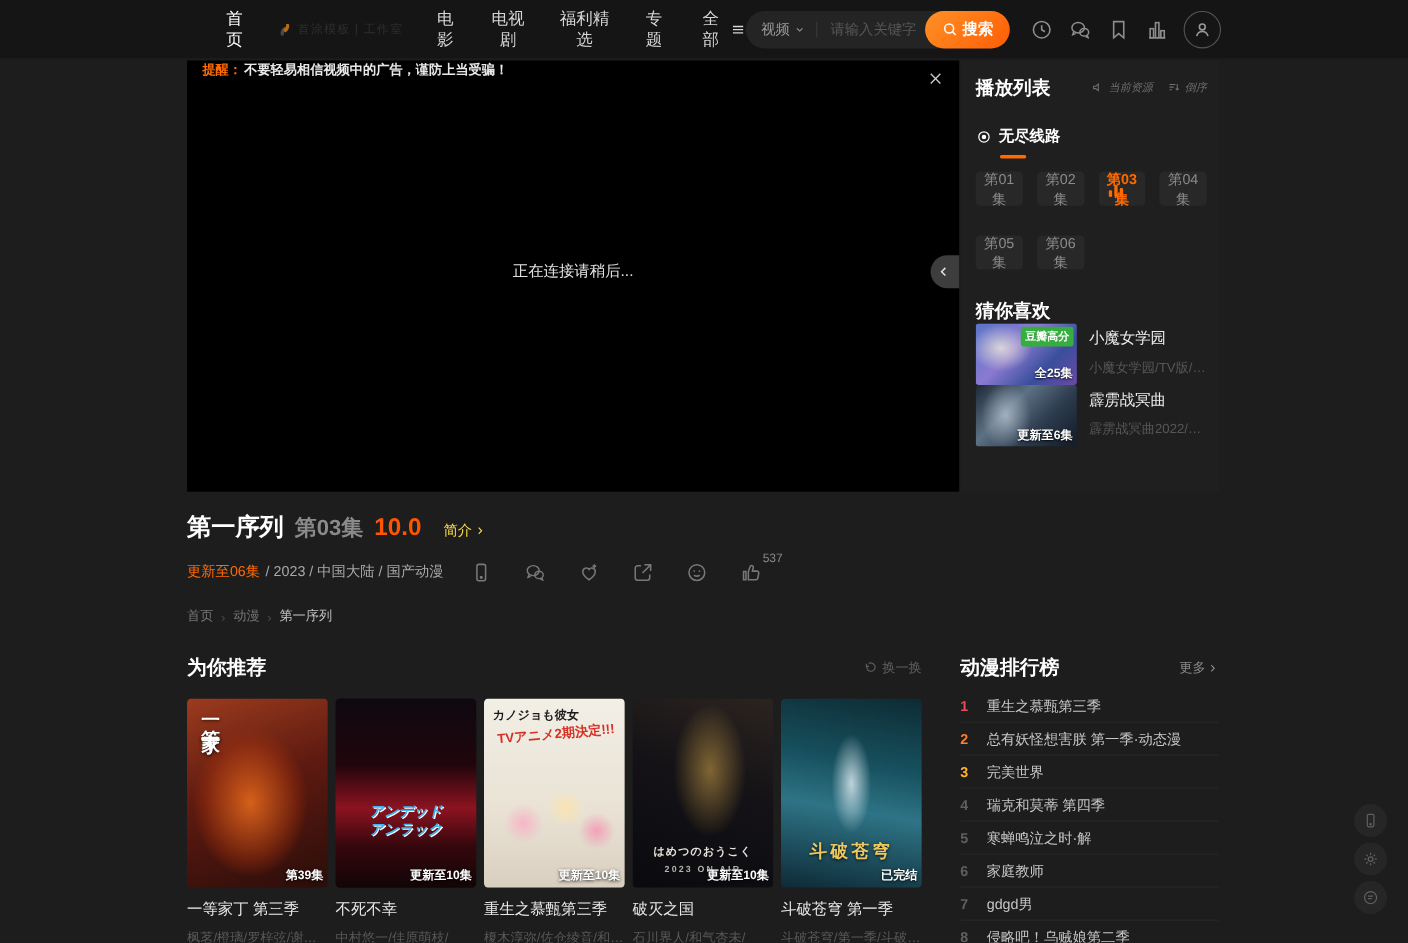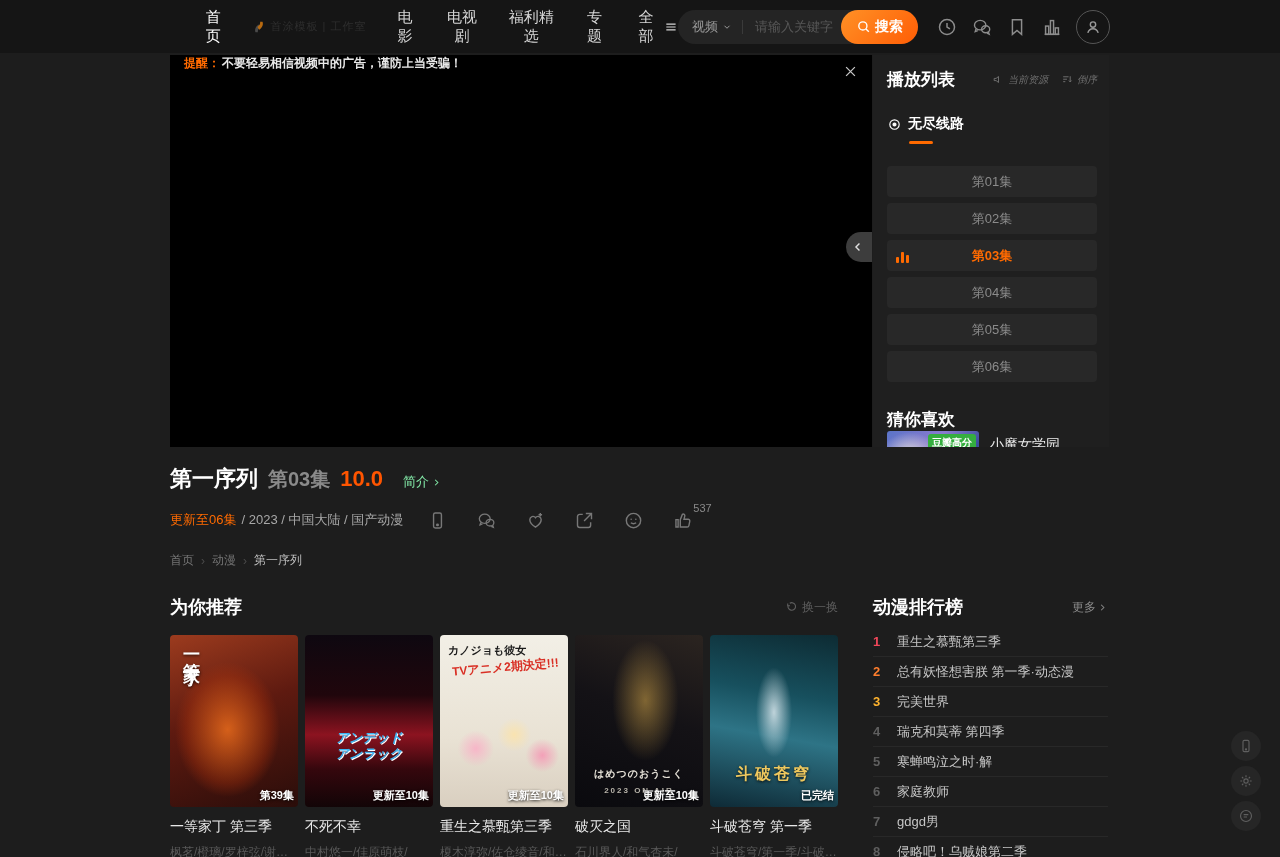--- a/index.html
+++ b/index.html
@@ -44,21 +44,21 @@
                 border-radius:15px 0 0 15px;display:flex;align-items:center;justify-content:center;padding-left:4px;}
 
   .sidebar{width:236px;height:392px;margin-left:1px;background:#1f1f1f;padding:13px 12px 0 14px;overflow:hidden;flex:none;}
   .side-head{display:flex;align-items:center;}
   .side-title{margin:0;font-size:17px;font-weight:bold;color:#fff;}
   .side-actions{margin-left:auto;display:flex;gap:13px;}
   .side-action{display:flex;align-items:center;gap:3px;background:none;border:none;color:#6f6f6f;font-size:10px;padding:0;font-style:italic;}
   .line-tab{margin-top:24px;}
   .line-tab-inner{display:flex;align-items:center;gap:6px;color:#fff;font-size:14px;font-weight:bold;}
   .tab-underline{display:block;width:24px;height:3px;border-radius:2px;background:#ff6a00;margin:8px 0 0 22px;}
-  .ep-grid{margin-top:22px;display:grid;grid-template-columns:1fr;gap:6px 13px;}
+  .ep-grid{margin-top:12px;display:grid;grid-template-columns:1fr 1fr 1fr 1fr;gap:27px 13px;}
   .ep{position:relative;height:31px;background:#282828;border:none;border-radius:4px;color:#8b8b8b;font-size:13px;
       display:flex;align-items:center;justify-content:center;}
   .ep.active{color:#ff6a00;font-weight:bold;}
   .eq{position:absolute;left:9px;bottom:8px;display:flex;align-items:flex-end;gap:2px;}
   .eq i{display:block;width:3px;background:#ff6a00;border-radius:1px;}
   .eq i:nth-child(1){height:6px;}.eq i:nth-child(2){height:11px;}.eq i:nth-child(3){height:8px;}
   .guess-title{margin:26px 0 0;font-size:17px;font-weight:bold;color:#fff;}
   .guess-item{display:flex;gap:11px;cursor:pointer;}
   .gthumb{position:relative;width:92px;height:56px;border-radius:3px;overflow:hidden;flex:none;}
   .thumb-1{background:radial-gradient(40px 30px at 25% 40%,rgba(240,235,220,.8),transparent 70%),
@@ -71,21 +71,21 @@
   .ginfo{min-width:0;padding-top:5px;}
   .gtitle{font-size:14px;color:#ececec;}
   .gsub{margin-top:9px;font-size:12px;color:#565656;max-width:118px;white-space:nowrap;overflow:hidden;text-overflow:ellipsis;}
 
   
   .detail{margin:17px 170px 0;}
   .title-row{display:flex;align-items:baseline;gap:10px;}
   .v-title{font-size:22px;font-weight:bold;color:#fff;}
   .v-ep{font-size:20px;font-weight:bold;color:#8a8a8a;}
   .v-score{font-size:22px;font-weight:bold;color:#ff5500;}
-  .v-intro{margin-left:10px;display:flex;align-items:center;gap:2px;background:none;border:none;color:#86efac;font-size:13px;padding:0;}
+  .v-intro{margin-left:10px;display:flex;align-items:center;gap:2px;background:none;border:none;color:#fde047;font-size:13px;padding:0;}
   .meta-row{margin-top:15px;display:flex;align-items:center;font-size:13px;color:#a8a8a8;}
   .meta-hl{color:#ff6a00;}
   .meta-icons{display:flex;align-items:center;gap:27px;margin-left:24px;color:#787878;}
   .meta-icons .icon-btn{width:22px;height:22px;color:#787878;}
   .like-wrap{position:relative;}
   .like-count{position:absolute;top:-7px;left:21px;font-size:11px;color:#8a8a8a;}
   .breadcrumb{margin-top:21px;display:flex;align-items:center;gap:7px;font-size:12px;color:#757575;}
   .bc-link{color:#757575;cursor:pointer;}
   .bc-sep{color:#4a4a4a;}
   .bc-last{color:#c0c0c0;}
@@ -224,20 +224,21 @@
     <div class="player">
       <div class="notice">
         <span class="notice-pre">提醒：</span>
         <span>不要轻易相信视频中的广告，谨防上当受骗！</span>
         <button class="notice-close">
           <svg width="15" height="15" viewBox="0 0 24 24" fill="none" stroke="currentColor" stroke-width="2">
               <path d="M5 5l14 14M19 5L5 19"></path>
             </svg>
         </button>
       </div>
+      <div class="player-status">正在连接请稍后...</div>
       <button class="player-arrow">
         <svg width="14" height="14" viewBox="0 0 24 24" fill="none" stroke="currentColor" stroke-width="2.4">
             <path d="M14.5 6l-6 6 6 6"></path>
           </svg>
       </button>
     </div>
 
     <aside class="sidebar">
       <div class="side-head">
         <h2 class="side-title">播放列表</h2>

